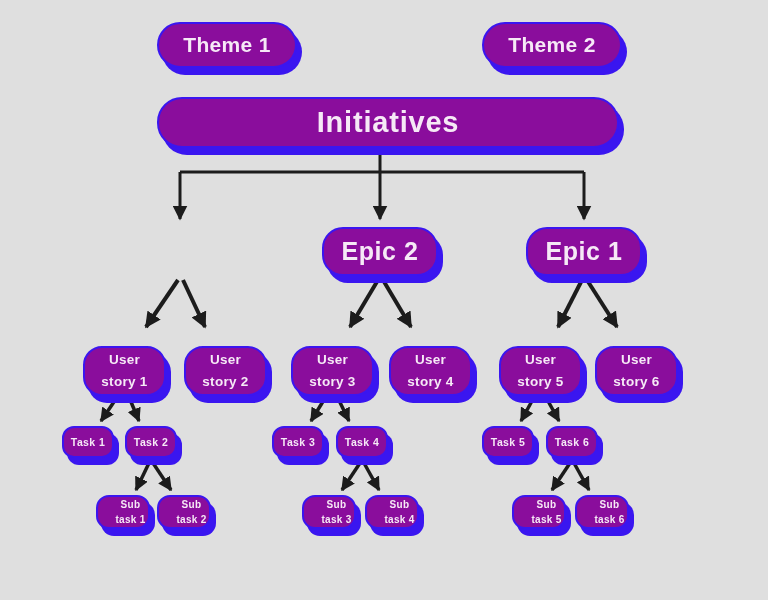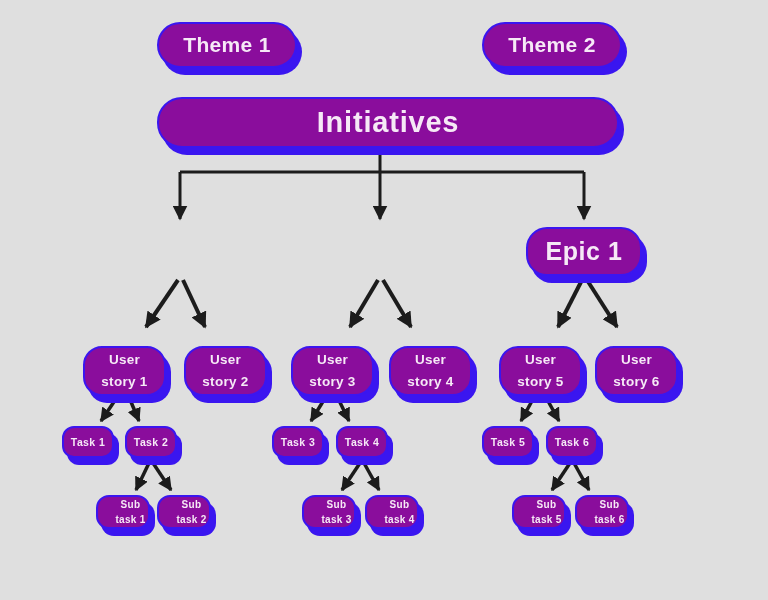--- a/index.html
+++ b/index.html
@@ -86,20 +86,21 @@
       <path d="M570 463 L552 490" marker-end="url(#ah-diag)"></path>
       <path d="M574 463 L589 490" marker-end="url(#ah-diag)"></path>
     </g>
   </svg>
 
   <div class="node theme" style="left:157px;top:22px;width:140px;height:46px">Theme 1</div>
   <div class="node theme" style="left:482px;top:22px;width:140px;height:46px">Theme 2</div>
 
   <div class="node initiative" style="left:157px;top:97px;width:462px;height:51px">Initiatives</div>
 
+  <div class="node epic" style="left:322px;top:227px;width:116px;height:49px">Epic 2</div>
   <div class="node epic" style="left:526px;top:227px;width:116px;height:49px">Epic 1</div>
 
   <div class="node story" style="left:83px;top:334px;width:83px;height:50px">User
 story 1</div>
   <div class="node story" style="left:184px;top:334px;width:83px;height:50px">User
 story 2</div>
   <div class="node story" style="left:291px;top:334px;width:83px;height:50px">User
 story 3</div>
   <div class="node story" style="left:389px;top:334px;width:83px;height:50px">User
 story 4</div>

